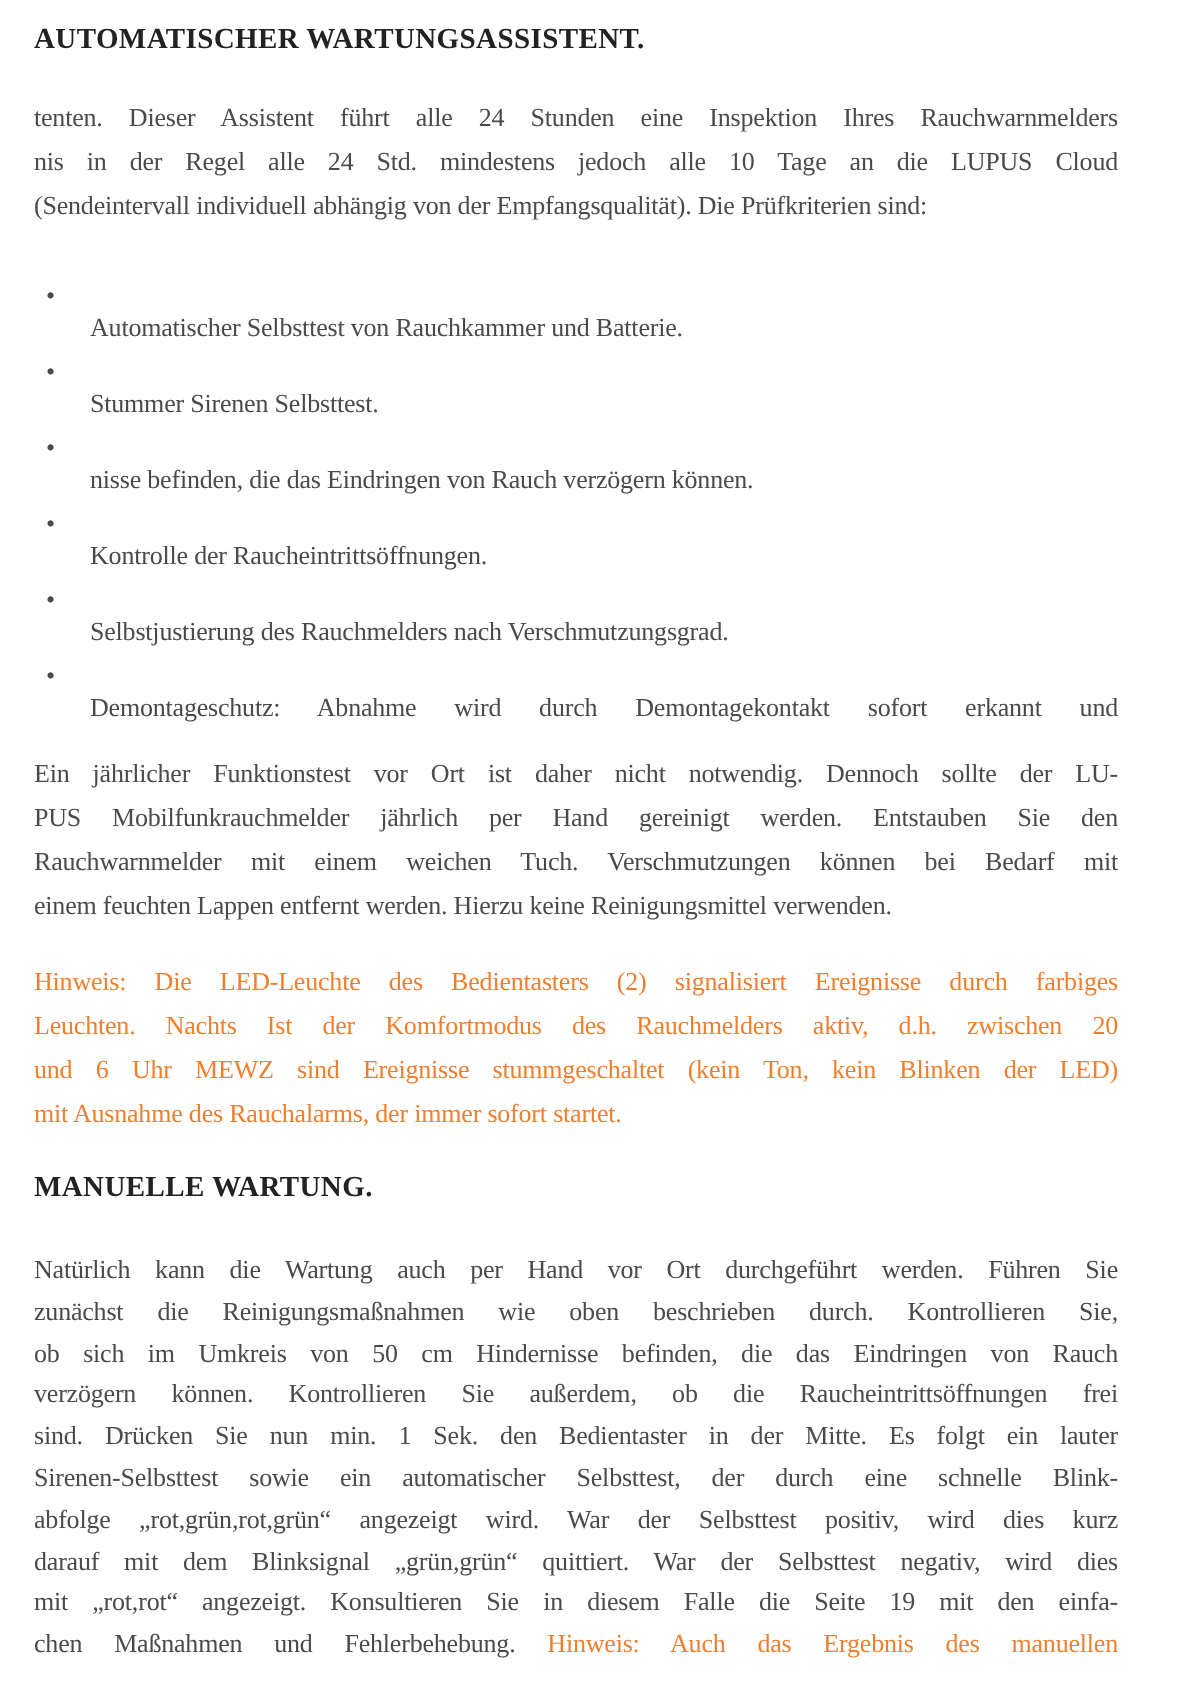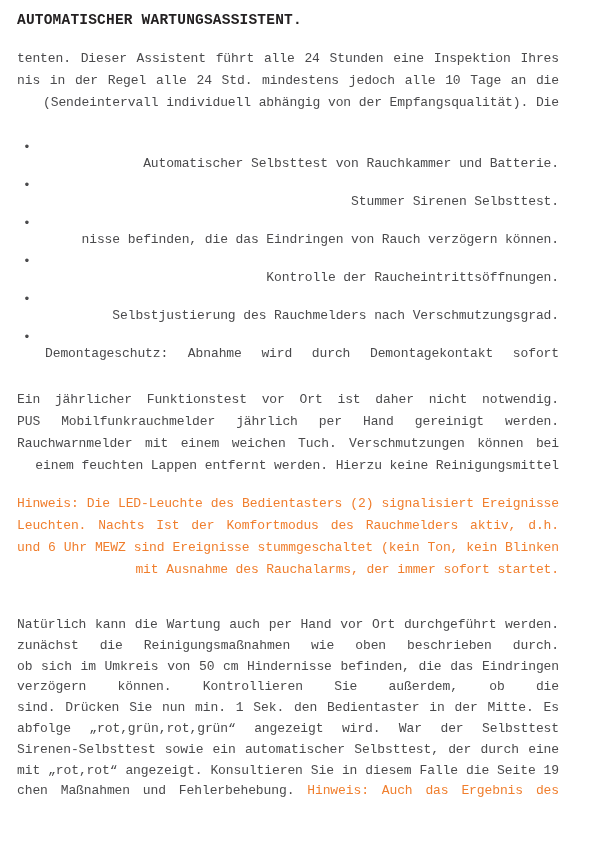--- a/index.html
+++ b/index.html
@@ -8,21 +8,21 @@
     --accent:#f07e2d;
     --bg:#ffffff;
   }
   html,body{margin:0;padding:0;background:var(--bg);}
   .page{
     position:relative;
     width:573px;height:854px;
     box-sizing:border-box;
     padding:12px 14px 0 17px;
     background:var(--bg);
-    font-family:Liberation Mono, monospace;
+    font-family:Liberation Serif, serif;
     overflow:hidden;
   }
   h1{
     margin:0;
     font-size:14.5px;
     line-height:16px;
     font-weight:700;
     letter-spacing:.2px;
     color:var(--heading);
   }
@@ -31,40 +31,40 @@
     letter-spacing:-0.1px;
     color:var(--body);
   }
   .line{
     line-height:22px;
     height:22px;
     overflow:hidden;
     text-align:justify;
   }
   .line::after{content:"";display:inline-block;width:100%;height:0;}
-  .line.last{text-align:right;}
+  .line.last{text-align:left;}
   .line.last::after{content:none;}
   .tight .line{line-height:20.8px;height:20.8px;}
   .accent-block{color:var(--accent);}
   .accent{color:var(--accent);}
   ul.criteria{list-style:none;margin:0;padding:0;}
   ul.criteria li{display:flex;}
   .dot{
     flex:0 0 28px;width:28px;
     box-sizing:border-box;padding-left:6px;
     line-height:22px;color:var(--body);
     font-size:13px;
   }
   .li-text{flex:1;min-width:0;margin-top:16px;}
   #p-intro{margin-top:20px;}
   #criteria-list{margin-top:23px;}
-  #p-clean{margin-top:24px;}
+  #p-clean{margin-top:11px;}
   #p-note{margin-top:16px;}
   #h-manual{margin-top:18px;}
-  #p-manual{margin-top:34px;}
+  #p-manual{margin-top:23px;}
 </style>
 </head>
 <body>
 
 <div class="page">
 
   <h1 id="h-auto">AUTOMATISCHER WARTUNGSASSISTENT.</h1>
 
   <div class="para" id="p-intro">
       <div class="line"><span>tenten. Dieser Assistent führt alle 24 Stunden eine Inspektion Ihres Rauchwarnmelders</span></div>
@@ -118,26 +118,28 @@
       <div class="line last"><span>einem feuchten Lappen entfernt werden. Hierzu keine Reinigungsmittel verwenden.</span></div>
     </div>
 
   <div class="para accent-block" id="p-note">
       <div class="line"><span>Hinweis: Die LED-Leuchte des Bedientasters (2) signalisiert Ereignisse durch farbiges</span></div>
       <div class="line"><span>Leuchten. Nachts Ist der Komfortmodus des Rauchmelders aktiv, d.h. zwischen 20</span></div>
       <div class="line"><span>und 6 Uhr MEWZ sind Ereignisse stummgeschaltet (kein Ton, kein Blinken der LED)</span></div>
       <div class="line last"><span>mit Ausnahme des Rauchalarms, der immer sofort startet.</span></div>
     </div>
 
+  <h1 id="h-manual">MANUELLE WARTUNG.</h1>
 
   <div class="para tight" id="p-manual">
       <div class="line"><span>Natürlich kann die Wartung auch per Hand vor Ort durchgeführt werden. Führen Sie</span></div>
       <div class="line"><span>zunächst die Reinigungsmaßnahmen wie oben beschrieben durch. Kontrollieren Sie,</span></div>
       <div class="line"><span>ob sich im Umkreis von 50 cm Hindernisse befinden, die das Eindringen von Rauch</span></div>
       <div class="line"><span>verzögern können. Kontrollieren Sie außerdem, ob die Raucheintrittsöffnungen frei</span></div>
       <div class="line"><span>sind. Drücken Sie nun min. 1 Sek. den Bedientaster in der Mitte. Es folgt ein lauter</span></div>
+      <div class="line"><span>Sirenen-Selbsttest sowie ein automatischer Selbsttest, der durch eine schnelle Blink-</span></div>
       <div class="line"><span>abfolge „rot,grün,rot,grün“ angezeigt wird. War der Selbsttest positiv, wird dies kurz</span></div>
-      <div class="line"><span>Sirenen-Selbsttest sowie ein automatischer Selbsttest, der durch eine schnelle Blink-</span></div>
+      <div class="line"><span>darauf mit dem Blinksignal „grün,grün“ quittiert. War der Selbsttest negativ, wird dies</span></div>
       <div class="line"><span>mit „rot,rot“ angezeigt. Konsultieren Sie in diesem Falle die Seite 19 mit den einfa-</span></div>
       <div class="line"><span>chen Maßnahmen und Fehlerbehebung. </span><span class="accent">Hinweis: Auch das Ergebnis des manuellen</span></div>
     </div>
 
 </div>
 
 </body></html>

